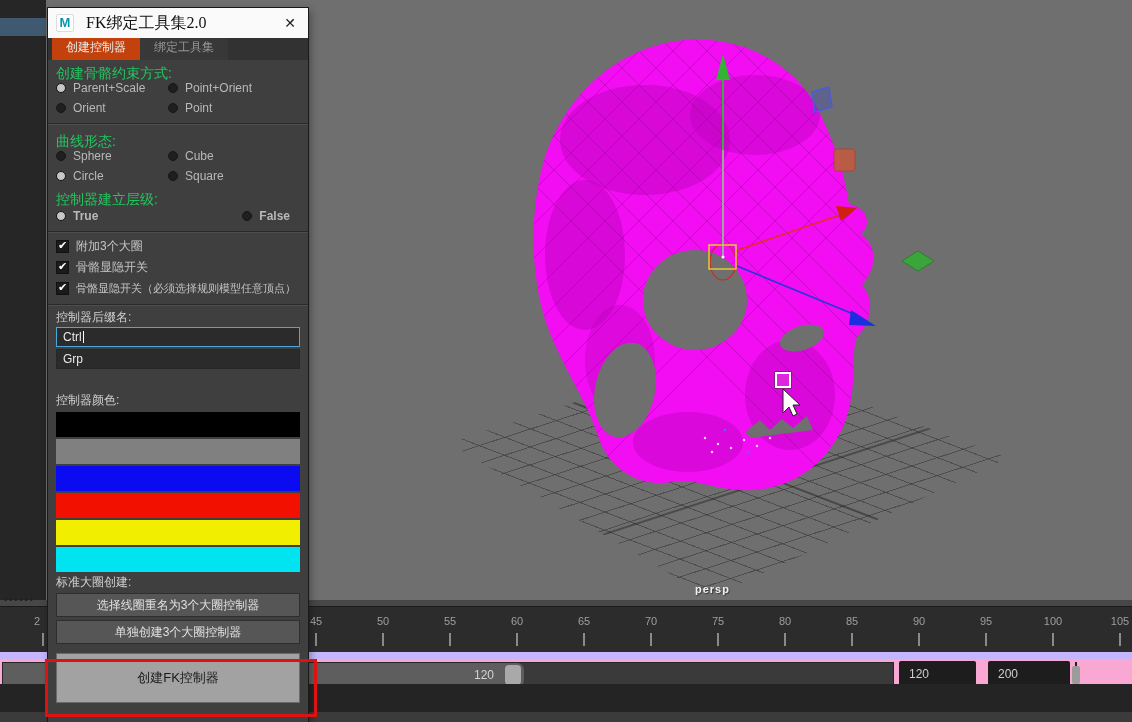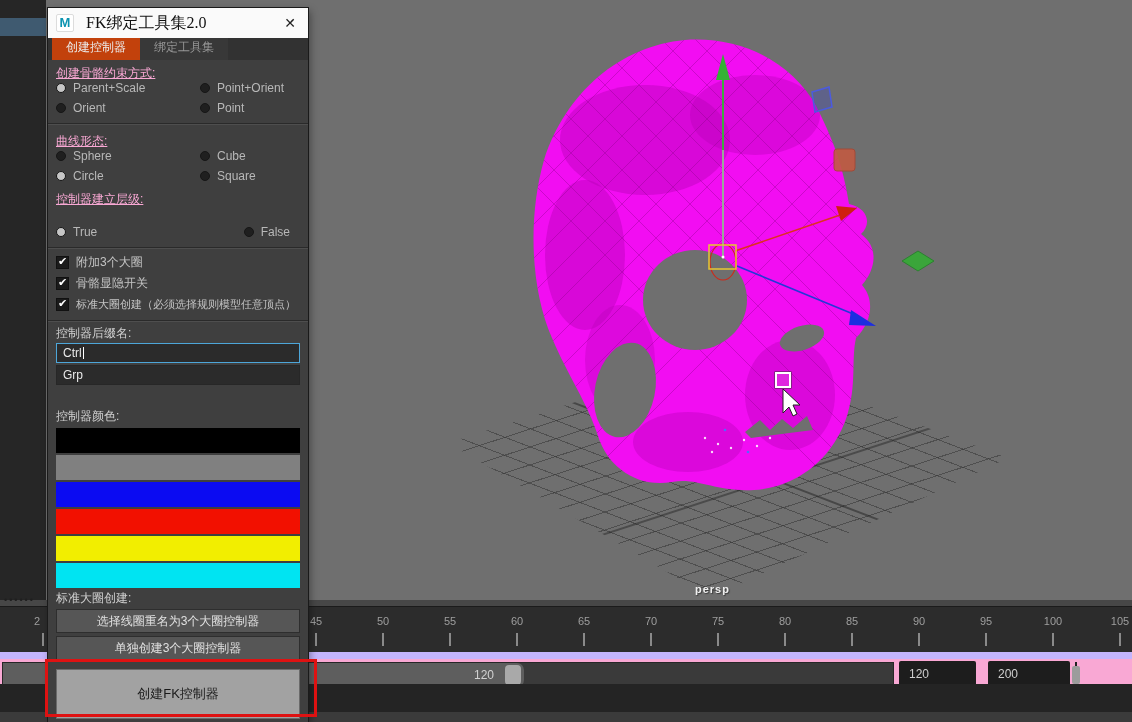--- a/index.html
+++ b/index.html
@@ -49,22 +49,22 @@
     box-shadow:0 0 0 1px #1a1a1a, 2px 3px 8px rgba(0,0,0,.4); z-index:10; }
   .titlebar { position:relative; height:30px; background:#fafafa; display:flex; align-items:center; padding:0 8px; }
   .maya-icon { width:18px; height:18px; background:#fff; border:1px solid #dcdcdc; border-radius:2px;
     color:#0a93b0; font-weight:bold; font-size:13px; line-height:16px; text-align:center; }
   .dlg-title { margin-left:12px; font-size:16px; color:#111;font-family:Liberation Serif, serif; }
   .close-x { margin-left:auto; font-size:14px; color:#222; width:20px; text-align:center; cursor:default; }
   .tabbar { height:22px; background:#323232; display:flex; align-items:flex-end; padding-left:4px; }
   .tab { font-size:12px; padding:3px 14px 4px; color:#969696; background:#383838; }
   .tab.active { color:#ececec; background:#c2410c; }
   .dlg-body { padding:0 8px; }
-  .sec-label { font-size:12px; color:#f9a8d4; height:18px; line-height:18px; padding-top:4px;text-decoration:underline; }
-  .radio-row { display:flex; height:20px; align-items:center; font-size:12px; color:#b8b8b8;gap:32px; }
+  .sec-label { font-size:14px; color:#22c55e; height:18px; line-height:18px; padding-top:4px; }
+  .radio-row { display:flex; height:20px; align-items:center; font-size:12px; color:#b8b8b8; }
   .radio-row .cell { display:flex; align-items:center; width:112px; }
   .radio-row .cell.w2 { width:auto; }
   .radio-row .cell.right { margin-left:auto; padding-right:10px;justify-content:space-between; }
   .radio { width:10px; height:10px; border-radius:50%; background:#1f1f1f; border:1px solid #161616; margin-right:7px; flex:0 0 auto; }
   .radio.sel { background:#c6c6c6; }
   .divider { border-top:1px solid #2a2a2a; border-bottom:1px solid #4e4e4e; margin:5px -8px 3px; }
   .cb-row { display:flex; align-items:center; height:21px; font-size:12px; color:#c4c4c4; white-space:nowrap; overflow:hidden; }
   .cb-row.small { font-size:11px; }
   .cb { width:13px; height:13px; background:#1b1b1b; border:1px solid #111; margin-right:7px; position:relative; flex:0 0 auto; }
   .cb.checked::after { content:"\2714"; position:absolute; left:1px; top:-2px; color:#fff; font-size:11px; }
@@ -267,21 +267,21 @@
             <span class="radio sel"></span>
             <span>Circle</span>
           </div>
         <div class="cell w2">
             <span class="radio"></span>
             <span>Square</span>
           </div>
       </div>
 
       <div class="sec-label">控制器建立层级:</div>
-      <div class="radio-row" style="margin-top:18px;">
+      <div class="radio-row" style="margin-top:2px;font-weight:bold;">
         <div class="cell">
             <span class="radio sel"></span>
             <span>True</span>
           </div>
         <div class="cell w2 right">
             <span class="radio"></span>
             <span>False</span>
           </div>
       </div>
 
@@ -289,21 +289,21 @@
       <div class="cb-row" style="margin-top:2px;">
           <span class="cb checked"></span>
           <span>附加3个大圈</span>
         </div>
       <div class="cb-row">
           <span class="cb checked"></span>
           <span>骨骼显隐开关</span>
         </div>
       <div class="cb-row small">
           <span class="cb checked"></span>
-          <span>标准大圈创建（必须选择规则模型任意顶点）</span>
+          <span>骨骼显隐开关（必须选择规则模型任意顶点）</span>
         </div>
 
       <div class="divider"></div>
       <div class="fld-label">控制器后缀名:</div>
       <div class="text-input focused"><span>Ctrl</span><span class="caret"></span></div>
       <div class="text-input"><span>Grp</span></div>
 
       <div style="height:18px;"></div>
       <div class="fld-label">控制器颜色:</div>
       <div style="margin-top:4px;">

